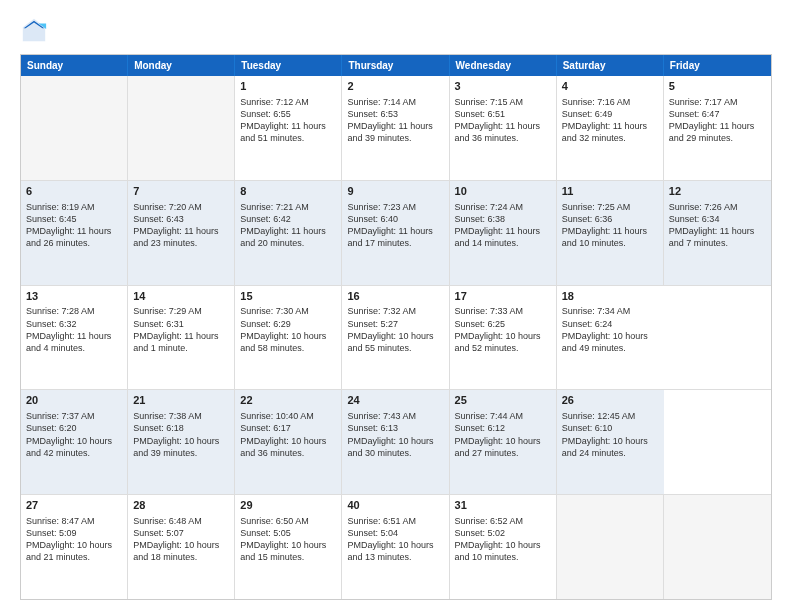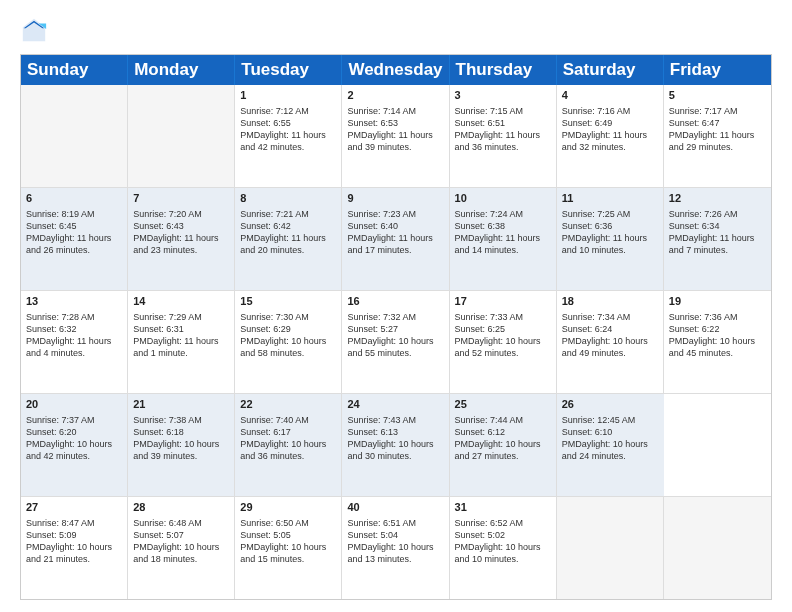--- a/index.html
+++ b/index.html
@@ -58,21 +58,21 @@
       flex-direction: column;
       border: 1px solid #ccc;
     }
     .cal-header-row {
       display: grid;
       grid-template-columns: repeat(7, 1fr);
       background: #1565C0;
     }
     .cal-header-cell {
       color: #fff;
-      font-size: 17px;
+      font-size: 10px;
       font-weight: bold;
       padding: 5px 6px;
       border-right: 1px solid #1976D2;
       text-align: left;
     }
     .cal-header-cell:last-child { border-right: none; }
     .cal-body {
       flex: 1;
       display: flex;
       flex-direction: column;
@@ -127,30 +127,30 @@
       <div class="month-title"></div>
       <div class="location"></div>
     </div>
   </div>
 
   <div class="calendar">
     <div class="cal-header-row">
     <div class="cal-header-cell">Sunday</div>
         <div class="cal-header-cell">Monday</div>
         <div class="cal-header-cell">Tuesday</div>
+        <div class="cal-header-cell">Thursday</div>
         <div class="cal-header-cell">Wednesday</div>
-        <div class="cal-header-cell">Thursday</div>
         <div class="cal-header-cell">Saturday</div>
         <div class="cal-header-cell">Friday</div>
       </div>
     <div class="cal-body">
     <div class="cal-row">
           <div class="cal-cell empty"></div>
           <div class="cal-cell empty"></div>
-          <div class="cal-cell"><span class="day-num">1</span><span>Sunrise: 7:12 AM</span><br><span>Sunset: 6:55 PM</span><span>Daylight: 11 hours and 42 minutes.</span></div>
+          <div class="cal-cell"><span class="day-num">1</span><span>Sunrise: 7:12 AM</span><br><span>Sunset: 6:55 PM</span><span>Daylight: 11 hours and 51 minutes.</span></div>
           <div class="cal-cell"><span class="day-num">2</span><span>Sunrise: 7:14 AM</span><br><span>Sunset: 6:53 PM</span><span>Daylight: 11 hours and 39 minutes.</span></div>
           <div class="cal-cell"><span class="day-num">3</span><span>Sunrise: 7:15 AM</span><br><span>Sunset: 6:51 PM</span><span>Daylight: 11 hours and 36 minutes.</span></div>
           <div class="cal-cell"><span class="day-num">4</span><span>Sunrise: 7:16 AM</span><br><span>Sunset: 6:49 PM</span><span>Daylight: 11 hours and 32 minutes.</span></div>
           <div class="cal-cell"><span class="day-num">5</span><span>Sunrise: 7:17 AM</span><br><span>Sunset: 6:47 PM</span><span>Daylight: 11 hours and 29 minutes.</span></div>
         </div>
         <div class="cal-row">
           <div class="cal-cell"><span class="day-num">6</span><span>Sunrise: 8:19 AM</span><br><span>Sunset: 6:45 PM</span><span>Daylight: 11 hours and 26 minutes.</span></div>
           <div class="cal-cell"><span class="day-num">7</span><span>Sunrise: 7:20 AM</span><br><span>Sunset: 6:43 PM</span><span>Daylight: 11 hours and 23 minutes.</span></div>
           <div class="cal-cell"><span class="day-num">8</span><span>Sunrise: 7:21 AM</span><br><span>Sunset: 6:42 PM</span><span>Daylight: 11 hours and 20 minutes.</span></div>
           <div class="cal-cell"><span class="day-num">9</span><span>Sunrise: 7:23 AM</span><br><span>Sunset: 6:40 PM</span><span>Daylight: 11 hours and 17 minutes.</span></div>
@@ -158,26 +158,25 @@
           <div class="cal-cell"><span class="day-num">11</span><span>Sunrise: 7:25 AM</span><br><span>Sunset: 6:36 PM</span><span>Daylight: 11 hours and 10 minutes.</span></div>
           <div class="cal-cell"><span class="day-num">12</span><span>Sunrise: 7:26 AM</span><br><span>Sunset: 6:34 PM</span><span>Daylight: 11 hours and 7 minutes.</span></div>
         </div>
         <div class="cal-row">
           <div class="cal-cell"><span class="day-num">13</span><span>Sunrise: 7:28 AM</span><br><span>Sunset: 6:32 PM</span><span>Daylight: 11 hours and 4 minutes.</span></div>
           <div class="cal-cell"><span class="day-num">14</span><span>Sunrise: 7:29 AM</span><br><span>Sunset: 6:31 PM</span><span>Daylight: 11 hours and 1 minute.</span></div>
           <div class="cal-cell"><span class="day-num">15</span><span>Sunrise: 7:30 AM</span><br><span>Sunset: 6:29 PM</span><span>Daylight: 10 hours and 58 minutes.</span></div>
           <div class="cal-cell"><span class="day-num">16</span><span>Sunrise: 7:32 AM</span><br><span>Sunset: 5:27 PM</span><span>Daylight: 10 hours and 55 minutes.</span></div>
           <div class="cal-cell"><span class="day-num">17</span><span>Sunrise: 7:33 AM</span><br><span>Sunset: 6:25 PM</span><span>Daylight: 10 hours and 52 minutes.</span></div>
           <div class="cal-cell"><span class="day-num">18</span><span>Sunrise: 7:34 AM</span><br><span>Sunset: 6:24 PM</span><span>Daylight: 10 hours and 49 minutes.</span></div>
-          <div class="cal-cell"><span class="day-num">19</span><span>Sunrise: 7:36 AM</span><br><span>Sunset: 6:22 PM</span><span>Daylight: 10 hours and 45 minutes.</span></div>
         </div>
         <div class="cal-row">
           <div class="cal-cell"><span class="day-num">20</span><span>Sunrise: 7:37 AM</span><br><span>Sunset: 6:20 PM</span><span>Daylight: 10 hours and 42 minutes.</span></div>
           <div class="cal-cell"><span class="day-num">21</span><span>Sunrise: 7:38 AM</span><br><span>Sunset: 6:18 PM</span><span>Daylight: 10 hours and 39 minutes.</span></div>
-          <div class="cal-cell"><span class="day-num">22</span><span>Sunrise: 7:40 AM</span><br><span>Sunset: 6:17 PM</span><span>Daylight: 10 hours and 36 minutes.</span></div>
+          <div class="cal-cell"><span class="day-num">22</span><span>Sunrise: 10:40 AM</span><br><span>Sunset: 6:17 PM</span><span>Daylight: 10 hours and 36 minutes.</span></div>
           <div class="cal-cell"><span class="day-num">24</span><span>Sunrise: 7:43 AM</span><br><span>Sunset: 6:13 PM</span><span>Daylight: 10 hours and 30 minutes.</span></div>
           <div class="cal-cell"><span class="day-num">25</span><span>Sunrise: 7:44 AM</span><br><span>Sunset: 6:12 PM</span><span>Daylight: 10 hours and 27 minutes.</span></div>
           <div class="cal-cell"><span class="day-num">26</span><span>Sunrise: 12:45 AM</span><br><span>Sunset: 6:10 PM</span><span>Daylight: 10 hours and 24 minutes.</span></div>
         </div>
         <div class="cal-row">
           <div class="cal-cell"><span class="day-num">27</span><span>Sunrise: 8:47 AM</span><br><span>Sunset: 5:09 PM</span><span>Daylight: 10 hours and 21 minutes.</span></div>
           <div class="cal-cell"><span class="day-num">28</span><span>Sunrise: 6:48 AM</span><br><span>Sunset: 5:07 PM</span><span>Daylight: 10 hours and 18 minutes.</span></div>
           <div class="cal-cell"><span class="day-num">29</span><span>Sunrise: 6:50 AM</span><br><span>Sunset: 5:05 PM</span><span>Daylight: 10 hours and 15 minutes.</span></div>
           <div class="cal-cell"><span class="day-num">40</span><span>Sunrise: 6:51 AM</span><br><span>Sunset: 5:04 PM</span><span>Daylight: 10 hours and 13 minutes.</span></div>
           <div class="cal-cell"><span class="day-num">31</span><span>Sunrise: 6:52 AM</span><br><span>Sunset: 5:02 PM</span><span>Daylight: 10 hours and 10 minutes.</span></div>

